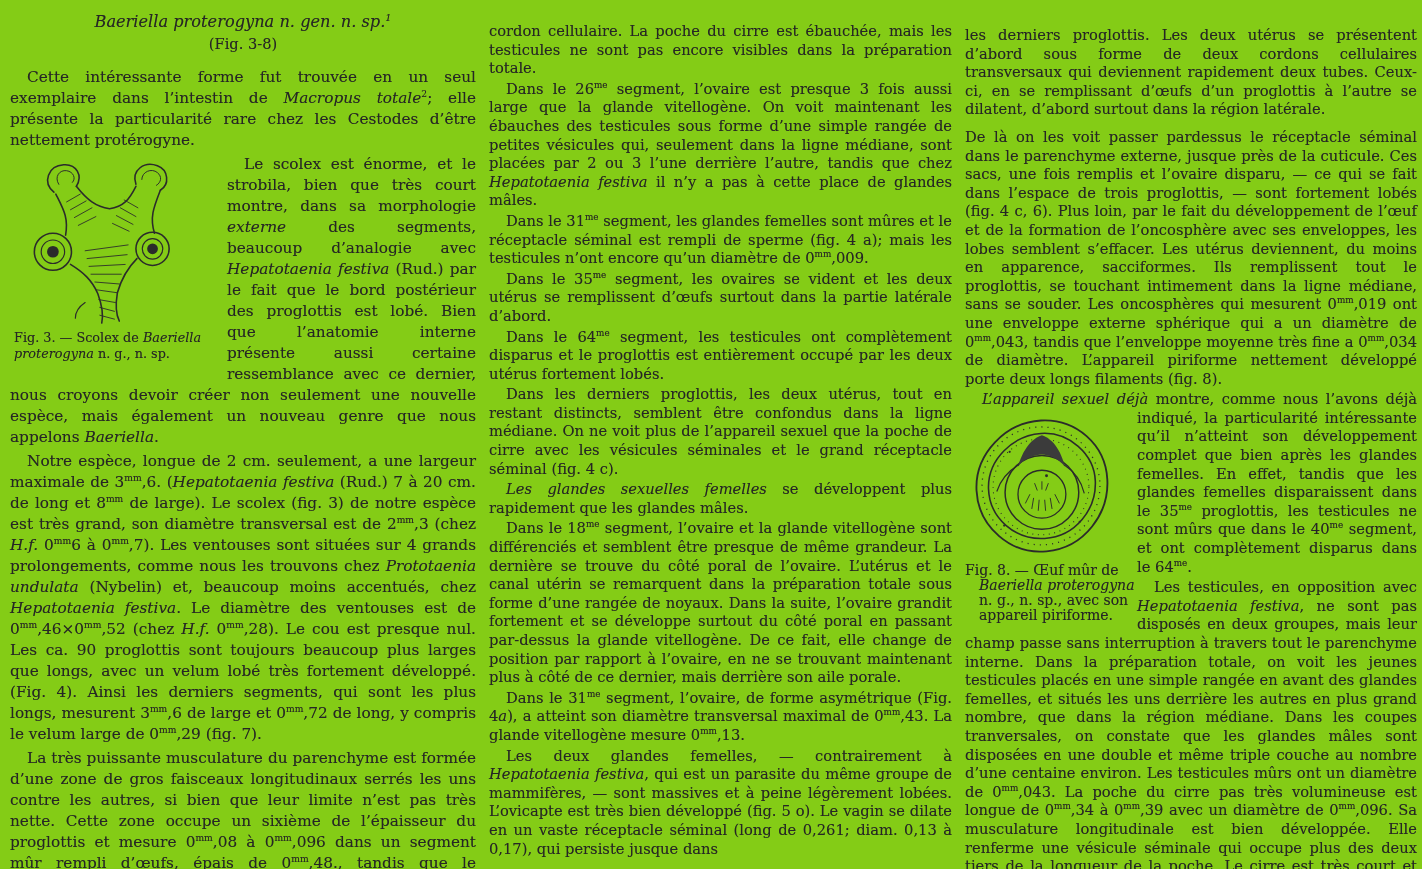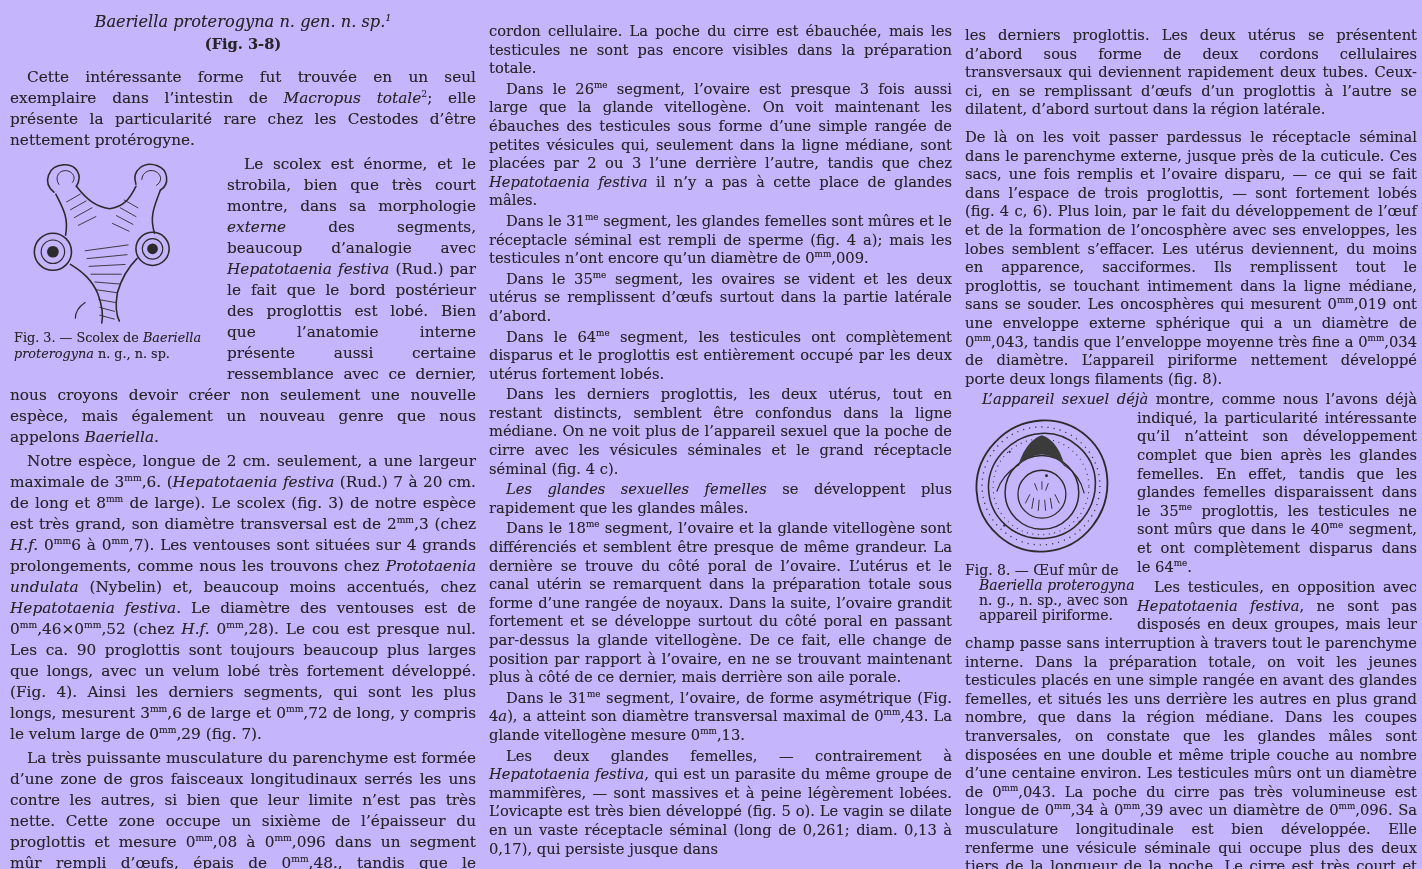--- a/index.html
+++ b/index.html
@@ -1,37 +1,37 @@
 <!DOCTYPE html>
 <html lang="fr"><head>
 <meta charset="utf-8">
 <style>
   html,body{margin:0;padding:0;background:#ffffff;}
   .page{
     position:relative;
     width:1422px;height:869px;
-    background:#c4b5fd;
+    background:#84cc16;
     overflow:hidden;
     font-family:"DejaVu Serif","Liberation Serif",serif;
     color:#262626;
     text-shadow:0 0 .4px rgba(20,20,20,.35);
   }
   .col{position:absolute;top:0;}
   .col1{left:10px;top:8px;width:466px;}
   .col2{left:489px;top:22px;width:463px;}
   .col3{left:965px;top:26px;width:452px;}
 
   .p{margin:0;text-align:justify;}
   .col1 .p{font-size:15.3px;line-height:21px;margin-bottom:3px;}
   .col2 .p,.col3 .p{font-size:14.7px;line-height:18.6px;margin-bottom:2px;}
   .ind{text-indent:17px;}
   .gap-top{margin-top:9px !important;}
 
   .title{font-size:16.2px;text-align:center;margin:4px 0 4px 0;font-style:italic;}
-  .subtitle{font-size:14.6px;text-align:center;margin:0 0 15px 0;font-weight:bold;}
+  .subtitle{font-size:14.6px;text-align:center;margin:0 0 15px 0;}
 
   sup{font-size:.6em;line-height:0;vertical-align:super;letter-spacing:0;}
   i{font-style:italic;}
 
   .fig3{float:left;width:204px;margin:3px 13px 4px 0;}
   .fig3 svg{display:block;margin:0 auto;}
   .fig3-caption{display:block;width:196px;margin:5px auto 0 auto;font-size:12.8px;line-height:15.5px;text-align:left;text-indent:0;}
 
   .fig8{float:left;display:block;width:158px;margin:6px 14px 2px 0;}
   .fig8 svg{display:block;margin:0 0 0 2px;}

